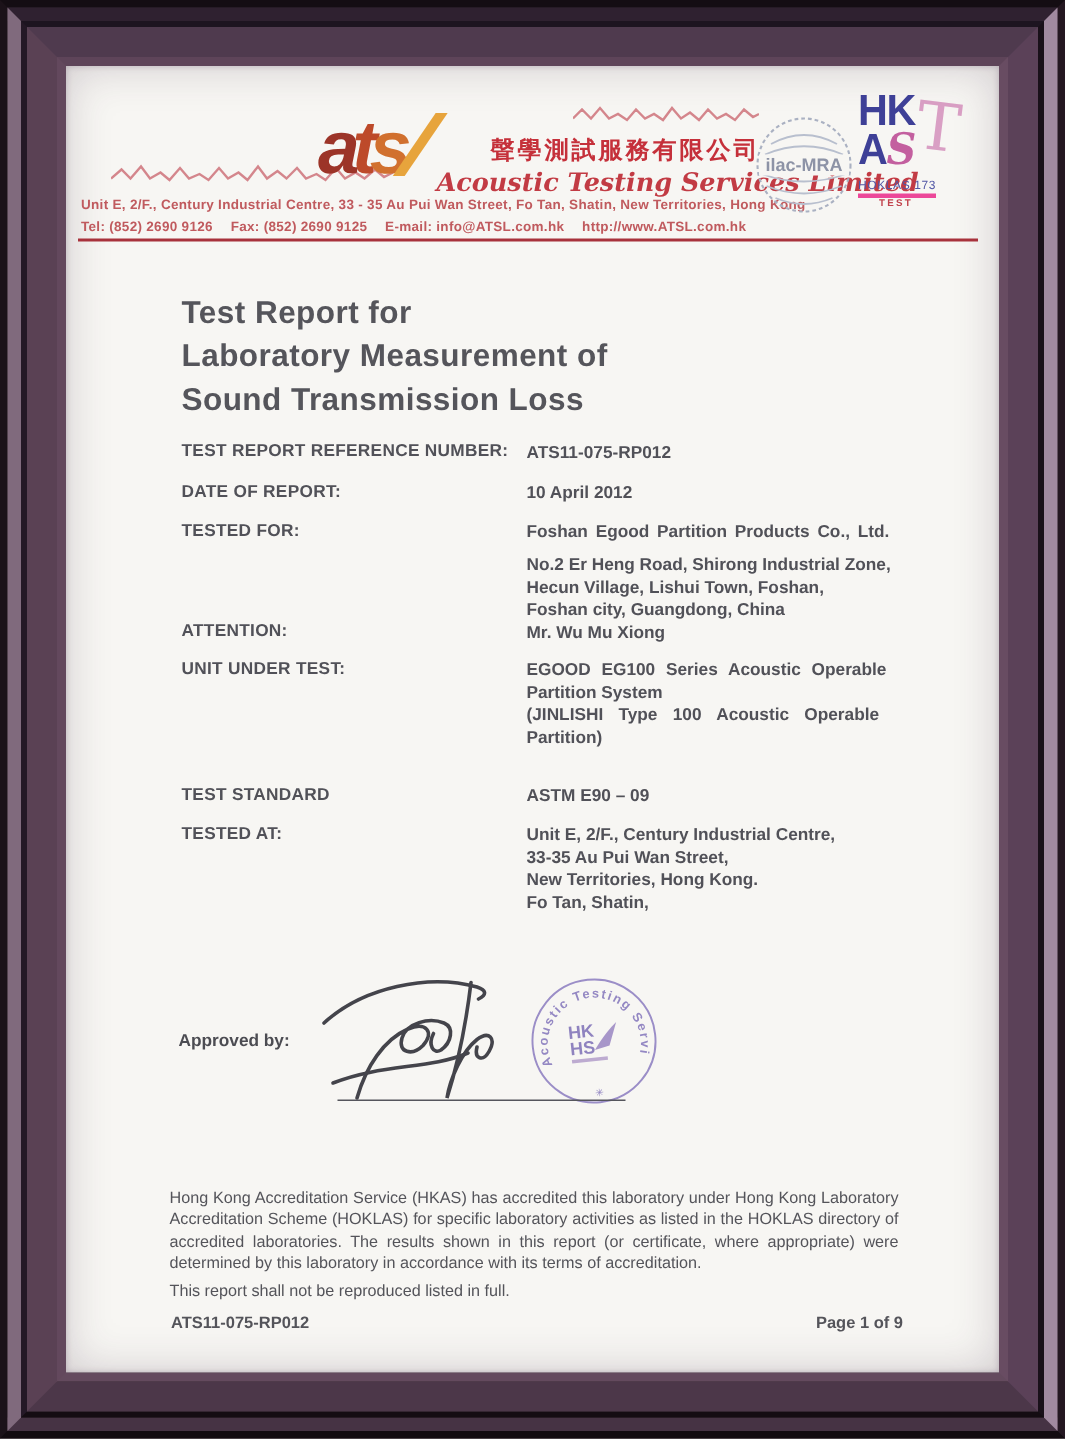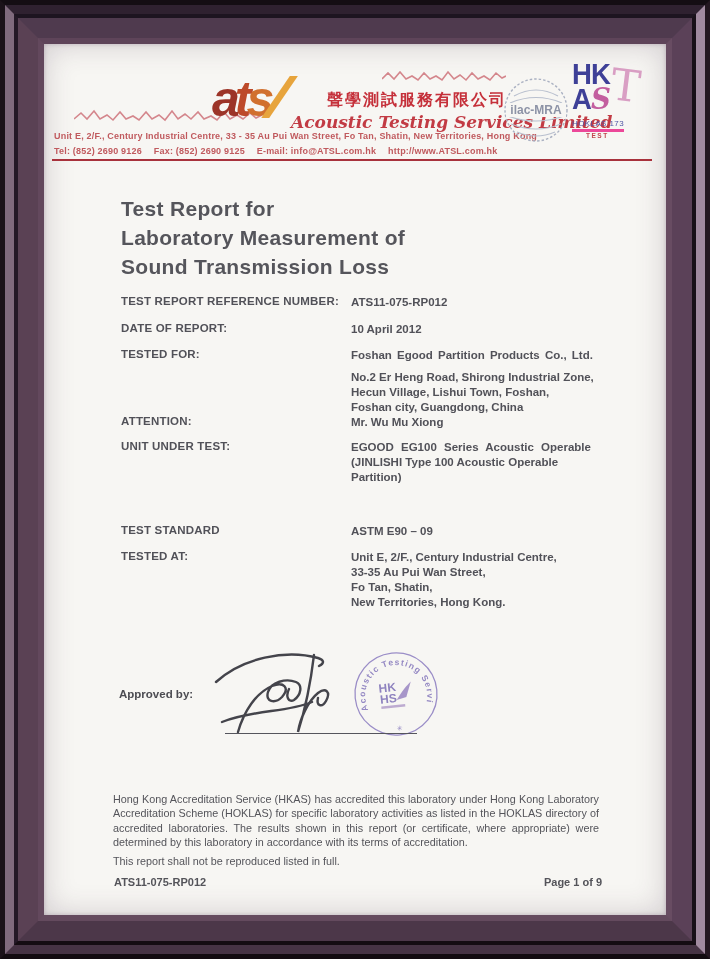--- a/index.html
+++ b/index.html
@@ -154,37 +154,38 @@
       <div class="field-row" style="top:371px">
         <div class="flabel">ATTENTION:</div>
         <div class="fvalue">
                     <div class="vline">Mr. Wu Mu Xiong</div>
                   </div>
       </div>
       <div class="field-row uut" style="top:396px">
         <div class="flabel">UNIT UNDER TEST:</div>
         <div class="fvalue">
           <div class="vline">EGOOD EG100 Series Acoustic Operable</div>
+          <div class="vline">Partition System</div>
           <div class="vline">(JINLISHI Type 100 Acoustic Operable</div>
           <div class="vline">Partition)</div>
         </div>
       </div>
       <div class="field-row" style="top:480px">
         <div class="flabel">TEST STANDARD</div>
         <div class="fvalue">
                     <div class="vline">ASTM E90 – 09</div>
                   </div>
       </div>
       <div class="field-row" style="top:506px">
         <div class="flabel">TESTED AT:</div>
         <div class="fvalue">
           <div class="vline">Unit E, 2/F., Century Industrial Centre,</div>
           <div class="vline">33-35 Au Pui Wan Street,</div>
+          <div class="vline">New Territories, Hong Kong.</div>
           <div class="vline">Fo Tan, Shatin,</div>
-          <div class="vline">New Territories, Hong Kong.</div>
         </div>
       </div>
 
       <svg class="signature" viewBox="0 0 158 102">
         <g fill="none" stroke="#44444b" stroke-width="2.4" stroke-linecap="round">
           <path d="M 6,44 C 32,20 76,11 108,20 C 114,22 115,25 109,28"></path>
           <path d="M 28,94 C 34,73 46,55 62,48 C 74,43 80,50 72,59 C 65,66 55,64 58,54 C 61,44 76,40 86,44 C 93,47 91,57 84,62 C 79,65 75,59 79,51"></path>
           <path d="M 104,17 C 101,42 95,72 88,94 C 90,81 98,63 108,55 C 116,49 121,54 116,63 C 112,70 106,68 108,60"></path>
           <path d="M 12,84 C 45,71 76,75 102,64"></path>
         </g>

